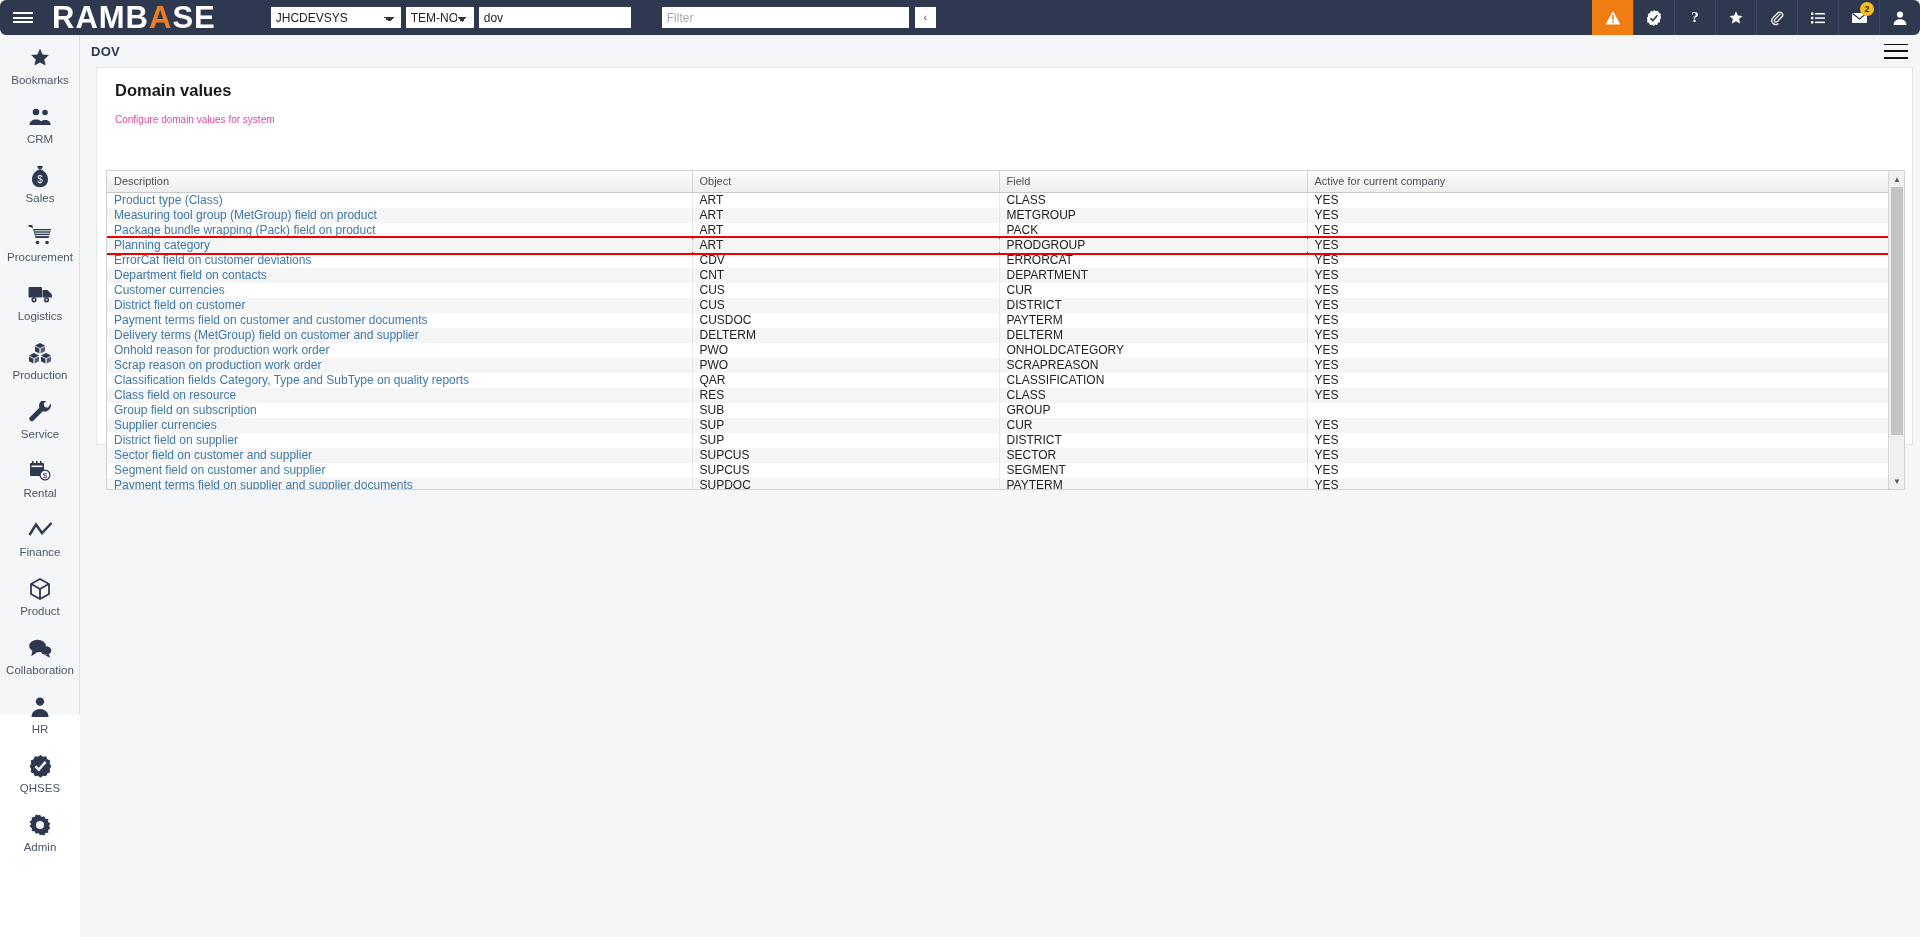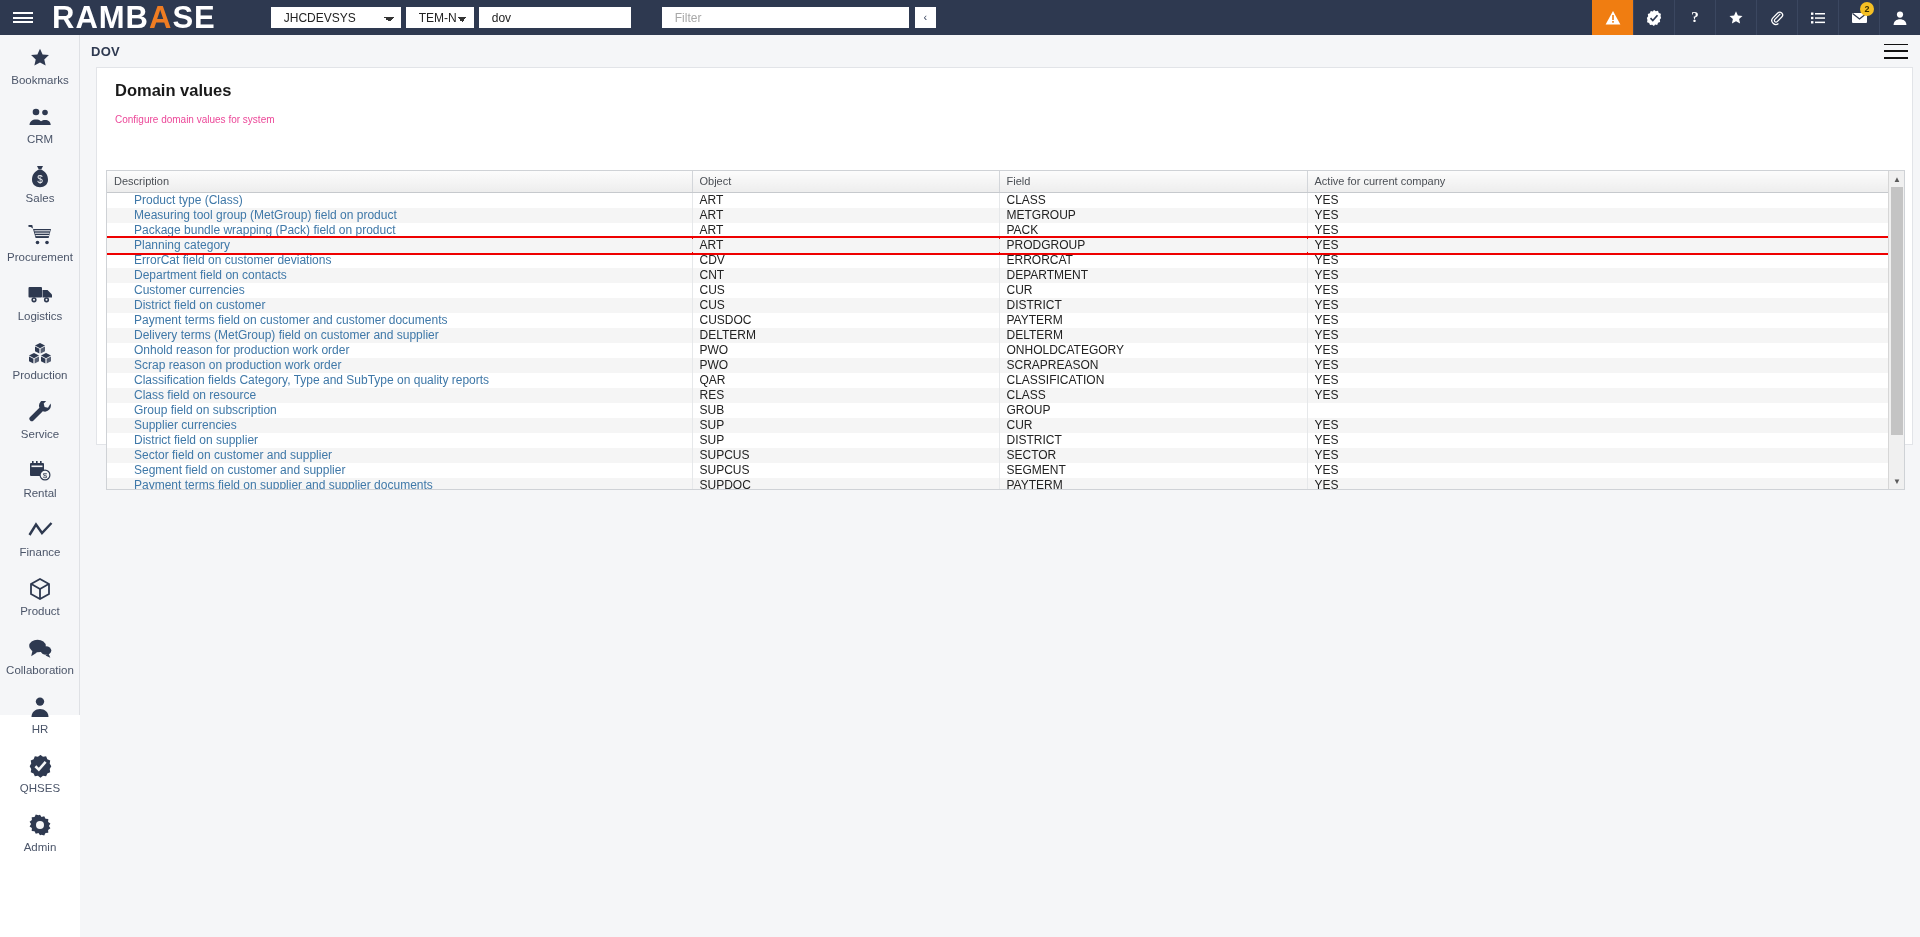--- a/index.html
+++ b/index.html
@@ -9,21 +9,21 @@
     overflow: hidden;
     font-family: "Liberation Sans", sans-serif;
     background: #ffffff;
   }
 
   
   #topbar {
     position: absolute; top: 0; left: 0;
     width: 1920px; height: 35px;
     background: #2e3950;
-    display: flex; align-items: center;
+    display: flex; align-items: center; border-radius: 6px;
   }
   #hamburger-global {
     width: 46px; height: 35px;
     display: flex; align-items: center; justify-content: center;
     cursor: pointer;
   }
   #hamburger-global .bar {
     width: 20px; height: 2px; background: #ffffff; margin: 2.5px 0;
     display: block;
   }
@@ -39,21 +39,21 @@
   }
   #brand .accent { color: #ef7c22; }
 
   .topctl {
     height: 21px;
     background: #ffffff;
     border: 1px solid #ffffff;
     font-size: 12px;
     font-family: "Liberation Sans", sans-serif;
     color: #222;
-    padding: 0 12px;
+    padding: 0 4px;
     outline: none;
   }
   #company-select {
     margin-left: 55px;
     width: 130px;
     -webkit-appearance: none; appearance: none;
     background-image:
       linear-gradient(45deg, transparent 50%, #333 50%),
       linear-gradient(135deg, #333 50%, transparent 50%);
     background-position: calc(100% - 11px) 9px, calc(100% - 6px) 9px;
@@ -214,21 +214,20 @@
     border-right: 1px solid #e6e8ea;
     white-space: nowrap;
     overflow: hidden;
   }
   table.grid tbody tr.odd  td { background: #ffffff; }
   table.grid tbody tr.even td { background: #f5f5f5; }
   td.desc a {
     color: #3f78a8;
     text-decoration: none;
     cursor: pointer;
-    margin-left: 20px;
   }
   tr.highlight {
     outline: 3px solid #ee0000;
     outline-offset: -1px;
   }
   tr.highlight td { position: relative; }
 
   #grid-vscroll {
     position: absolute;
     right: 0; top: 0;

